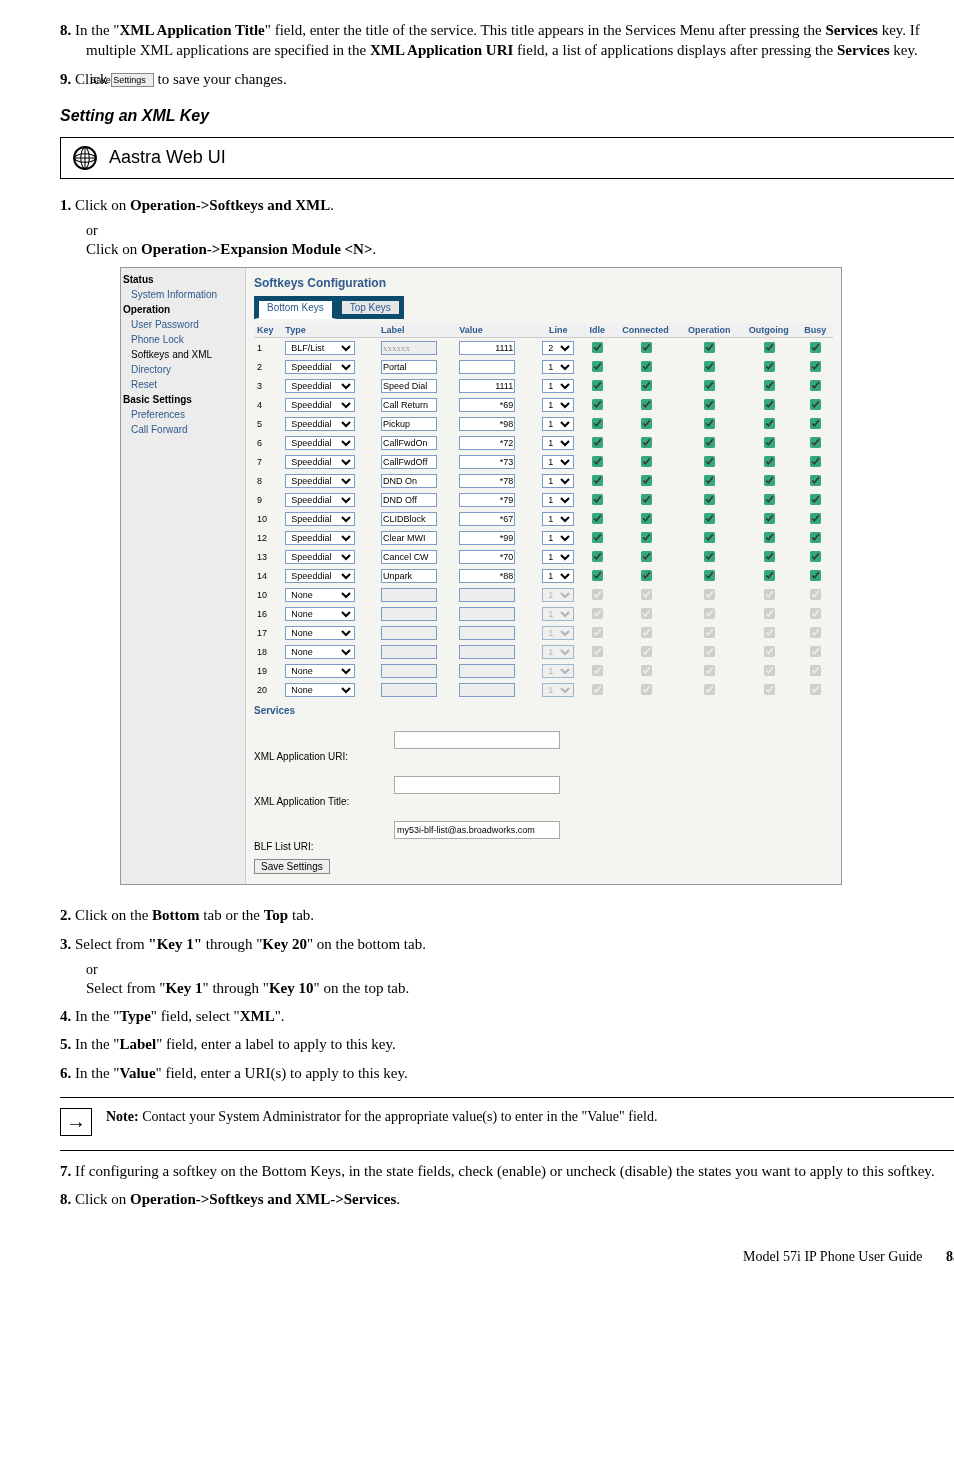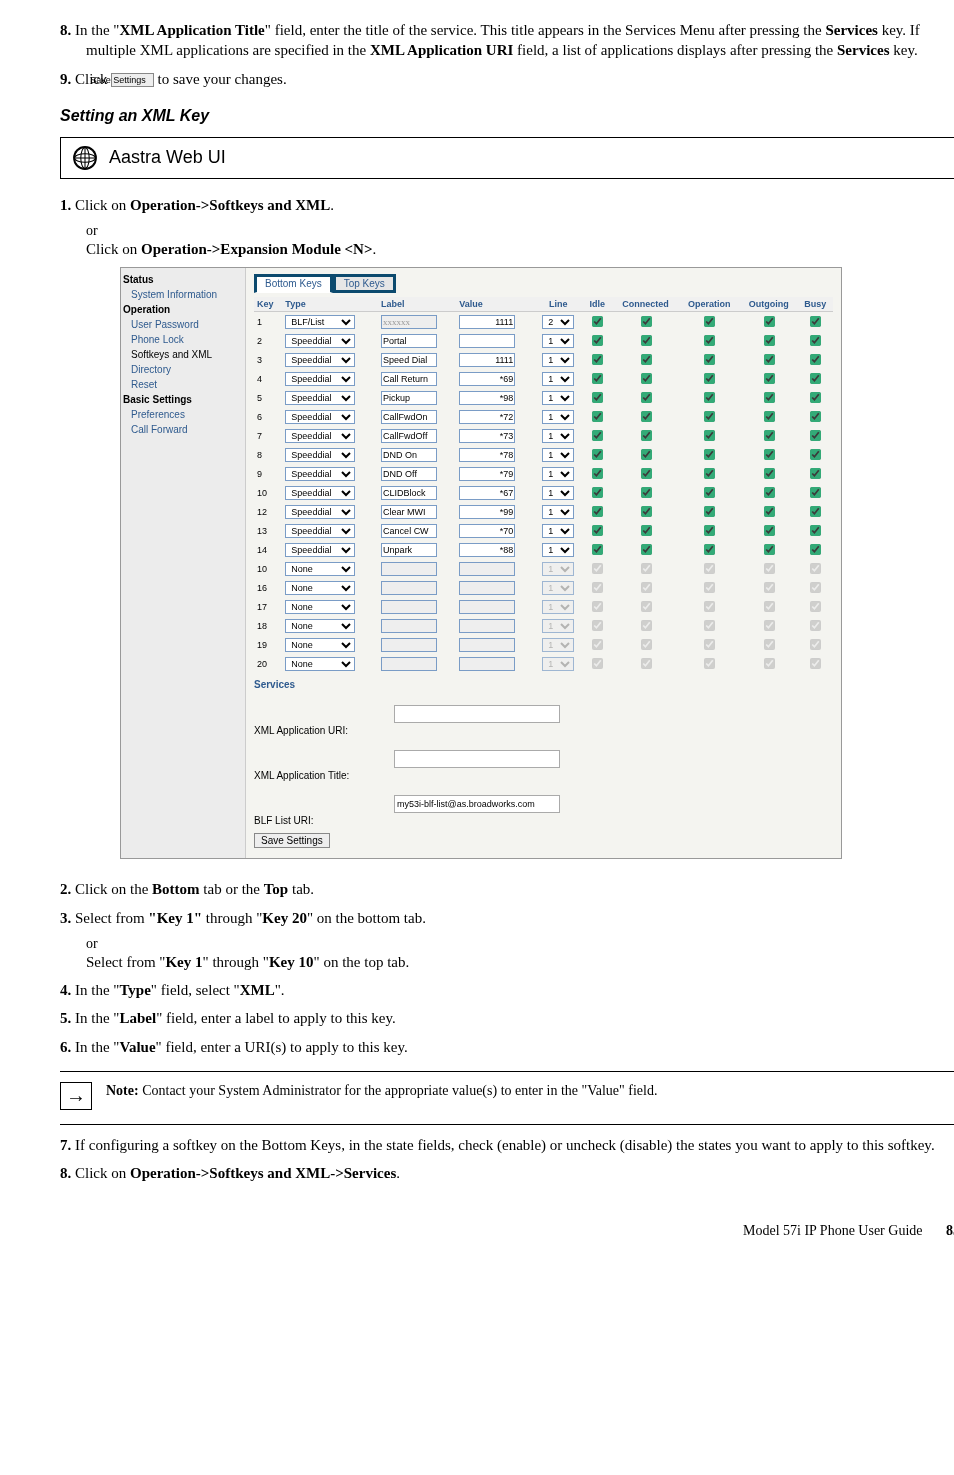--- a/index.html
+++ b/index.html
@@ -86,21 +86,21 @@
     color: #2e5a8e;
     margin: 2px 0 6px 0;
     font-weight: bold;
   }
   .tabs {
     display: flex;
     gap: 0;
     margin-bottom: 4px;
   }
   .tab {
-    border: 3px solid #0c4a6e;
+    border: 5px solid #0c4a6e;
     padding: 1px 8px;
     font-size: 10px;
     background: #e6e6e6;
     color: #2e5a8e;
     cursor: pointer;
   }
   .tab.active { background: #fff; border-bottom: 1px solid #fff; }
   table.keys {
     border-collapse: collapse;
     width: 100%;
@@ -250,20 +250,21 @@
           <div class="navitem">User Password</div>
           <div class="navitem">Phone Lock</div>
           <div class="navitem active">Softkeys and XML</div>
           <div class="navitem">Directory</div>
           <div class="navitem">Reset</div>
           <div class="navheading">Basic Settings</div>
           <div class="navitem">Preferences</div>
           <div class="navitem">Call Forward</div>
         </div>
       <div class="main">
+        <h3>Softkeys Configuration</h3>
         <div class="tabs">
           <div class="tab active">Bottom Keys</div>
           <div class="tab">Top Keys</div>
         </div>
         <table class="keys">
           <thead>
               <tr id="thead-row">
                 <th class="left">Key</th>
                 <th class="left">Type</th>
                 <th class="left">Label</th>

